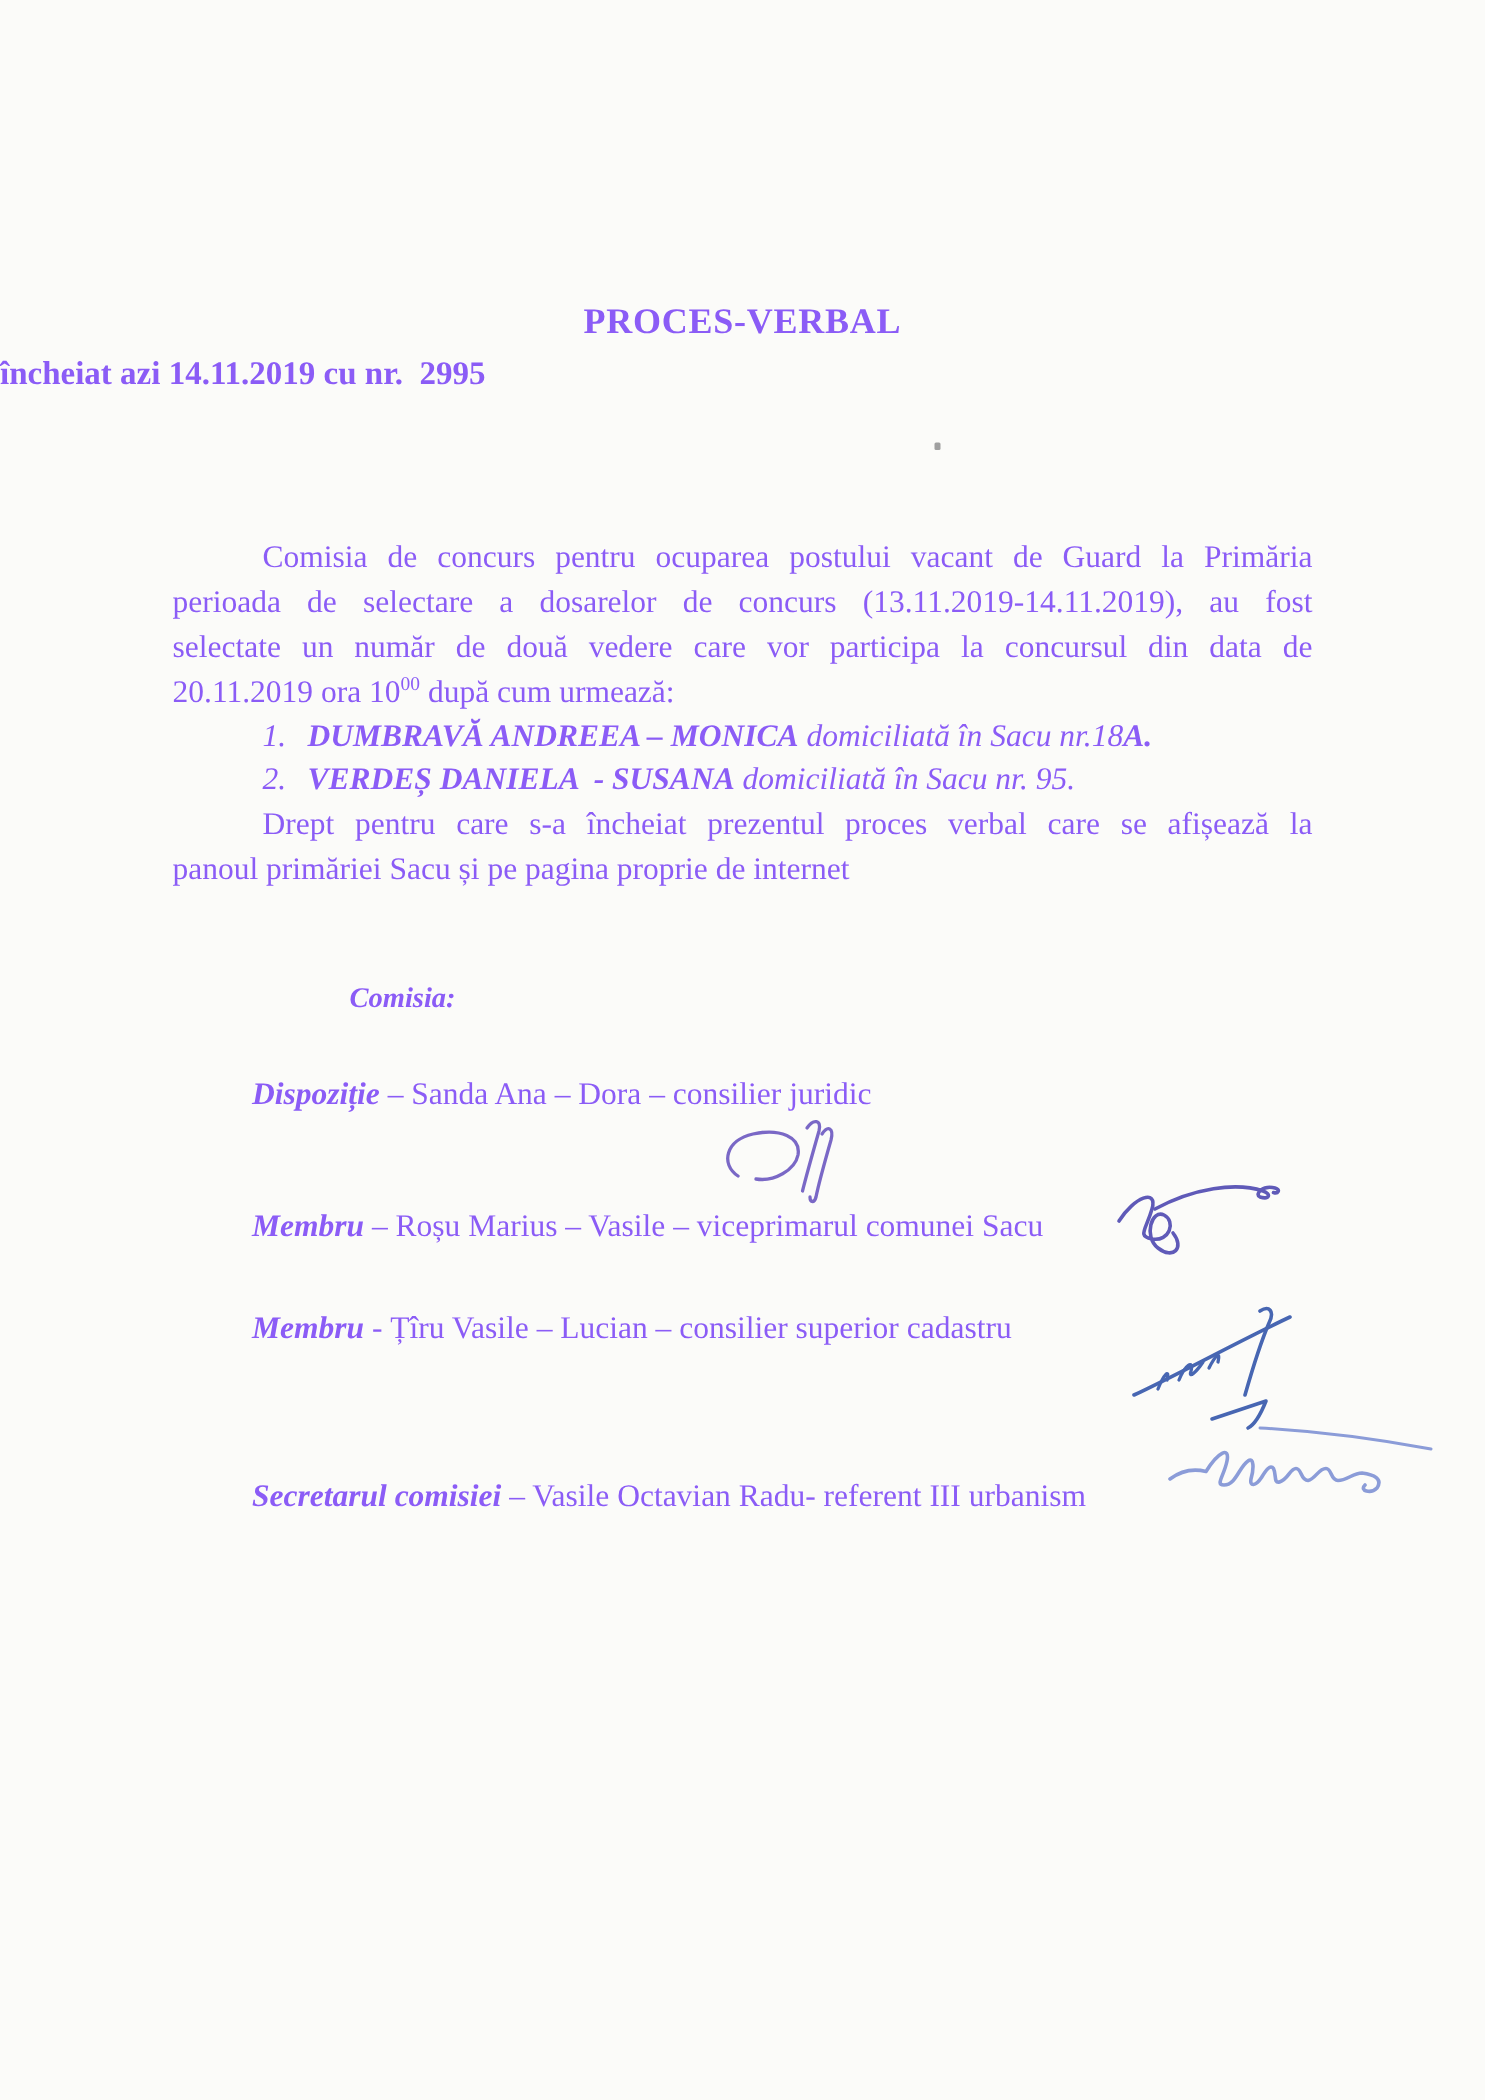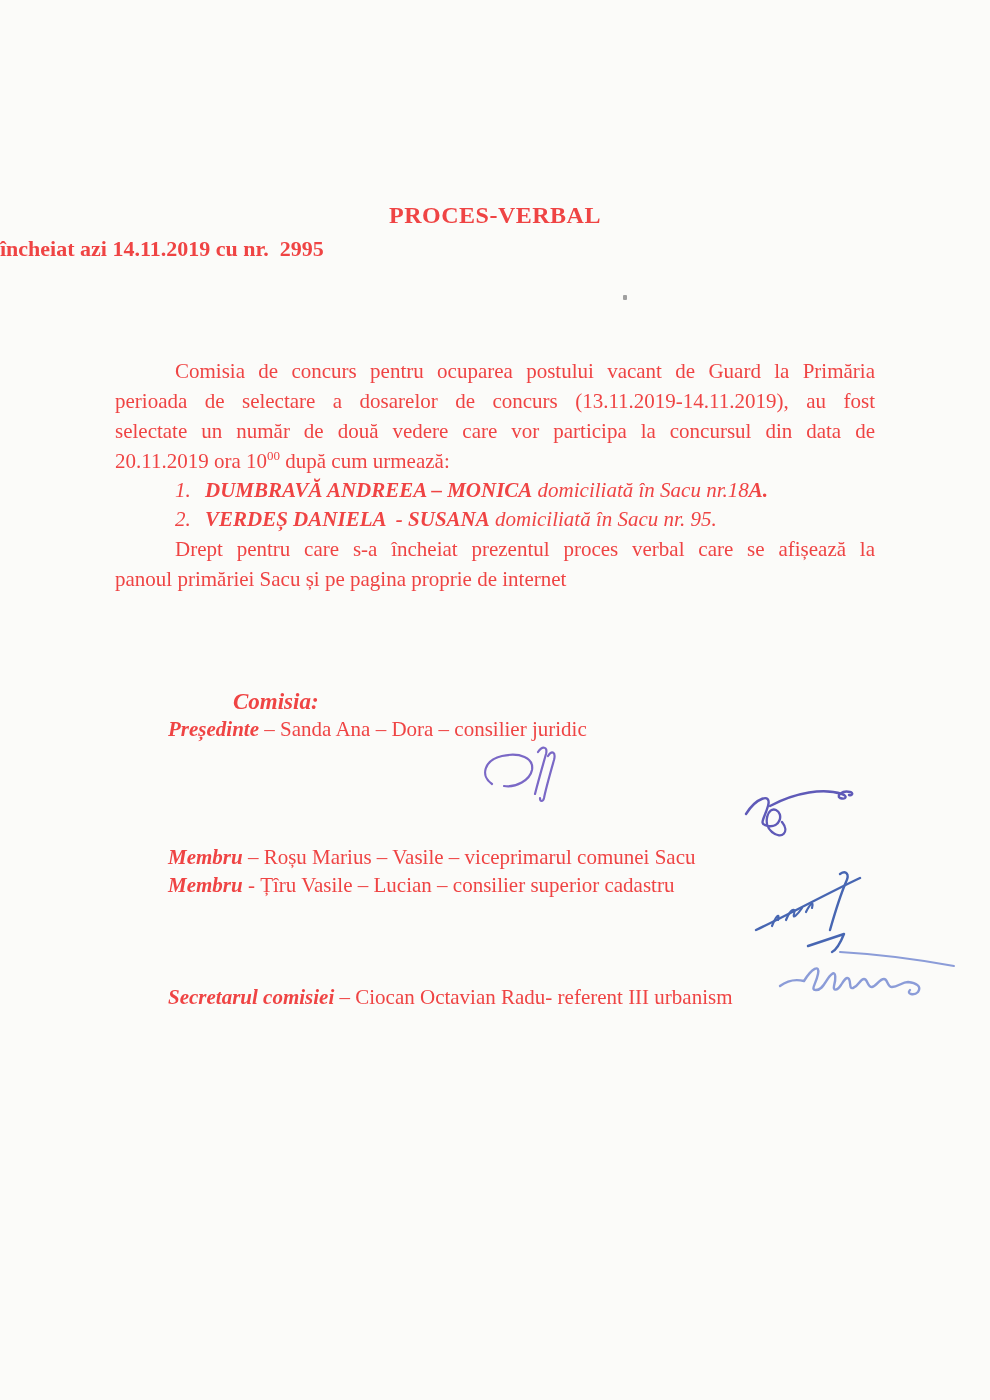--- a/index.html
+++ b/index.html
@@ -26,46 +26,46 @@
   }
   .jline{ text-align:justify; text-align-last:justify; line-height:30px; height:30px; }
   .pline{ line-height:30px; height:30px; }
   .indent{ text-indent:60px; }
   .sup{ font-size:13px; vertical-align:super; line-height:0; }
   .list-item{ padding-left:60px; line-height:29px; height:29px; font-style:italic; }
   .list-num{ display:inline-block; width:30px; }
   .bi{ font-weight:bold; font-style:italic; }
   .ws{ white-space:pre-wrap; }
   .committee-heading{
-    position:absolute;left:233px;top:689px;
-    font-size:23px;font-weight:bold;font-style:italic;
+    position:absolute;left:233px;top:655px;
+    font-size:19px;font-weight:bold;font-style:italic;
   }
   .member-row{ position:absolute;left:168px;font-size:21px;line-height:26px; }
   .row-0{ top:716px; }
-  .row-1{ top:804px;margin-top:40px; }
+  .row-1{ top:804px; }
   .row-2{ top:872px; }
   .row-3{ top:984px; }
   .member-role{ font-weight:bold;font-style:italic; }
   .member-rest{ white-space:pre-wrap; }
   .sig{ position:absolute; }
   .sig svg{ display:block; }
   .sig path{ fill:none; stroke-linecap:round; stroke-linejoin:round; }
   .sig-0{ left:478px; top:744px; }
   .sig-1{ left:736px; top:780px; }
   .sig-2{ left:752px; top:868px; }
   .sig-3{ left:776px; top:946px; }
   .speck{
     position:absolute; left:623px; top:295px; width:4px; height:5px;
     background:#8a8a8a; border-radius:1px; opacity:.8;
   }
 </style>
 </head>
 <body>
 
-<div class="page" style="background: rgb(251, 251, 249); color: #ef4444;">
+<div class="page" style="background: rgb(251, 251, 249); color: #8b5cf6;">
 
   <div class="title">PROCES-VERBAL</div>
   <div class="subtitle">încheiat azi 14.11.2019 cu nr.  2995</div>
 
   <div class="speck"></div>
 
   <div class="body-block">
     <div class="jline indent">Comisia de concurs pentru ocuparea postului vacant de Guard la Primăria</div>
     <div class="jline">perioada de selectare a dosarelor de concurs (13.11.2019-14.11.2019), au fost</div>
     <div class="jline">selectate un număr de două vedere care vor participa la concursul din data de</div>
@@ -73,24 +73,24 @@
 
     <div class="list-item"><span class="list-num">1.</span><span class="bi ws">DUMBRAVĂ ANDREEA – MONICA</span><span class="ws"> domiciliată în Sacu nr.18</span><span class="bi ws">A.</span></div>
     <div class="list-item"><span class="list-num">2.</span><span class="bi ws">VERDEȘ DANIELA  - SUSANA</span><span class="ws"> domiciliată în Sacu nr. 95.</span><span class="bi ws"></span></div>
 
     <div class="jline indent">Drept pentru care s-a încheiat prezentul proces verbal care se afișează la</div>
     <div class="pline">panoul primăriei Sacu și pe pagina proprie de internet</div>
   </div>
 
   <div class="committee-heading">Comisia:</div>
 
-  <div class="member-row row-0"><span class="member-role">Președinte</span><span class="member-rest"> – Sanda Ana – Dora – consilier juridic</span></div>
+  <div class="member-row row-0"><span class="member-role">Dispoziție</span><span class="member-rest"> – Sanda Ana – Dora – consilier juridic</span></div>
   <div class="member-row row-1"><span class="member-role">Membru</span><span class="member-rest"> – Roșu Marius – Vasile – viceprimarul comunei Sacu</span></div>
   <div class="member-row row-2"><span class="member-role">Membru</span><span class="member-rest"> - Țîru Vasile – Lucian – consilier superior cadastru</span></div>
-  <div class="member-row row-3"><span class="member-role">Secretarul comisiei</span><span class="member-rest"> – Ciocan Octavian Radu- referent III urbanism</span></div>
+  <div class="member-row row-3"><span class="member-role">Secretarul comisiei</span><span class="member-rest"> – Vasile Octavian Radu- referent III urbanism</span></div>
 
   <div class="sig sig-0">
     <svg width="100" height="62" viewBox="0 0 100 62">
       <path stroke-width="2.2" d="M14,40 C2,32 6,16 24,12 C42,8 56,14 54,26 C52,36 38,44 26,42" stroke="#7a68c6"></path>
       <path stroke-width="2.2" d="M60,8 C64,2 70,2 68,10 C64,24 60,38 57,50" stroke="#7a68c6"></path>
       <path stroke-width="2.2" d="M70,12 C74,6 78,8 76,16 C72,30 68,44 66,54 C65,58 62,58 62,54" stroke="#7a68c6"></path>
     </svg>
   </div>
 
   <div class="sig sig-1">

